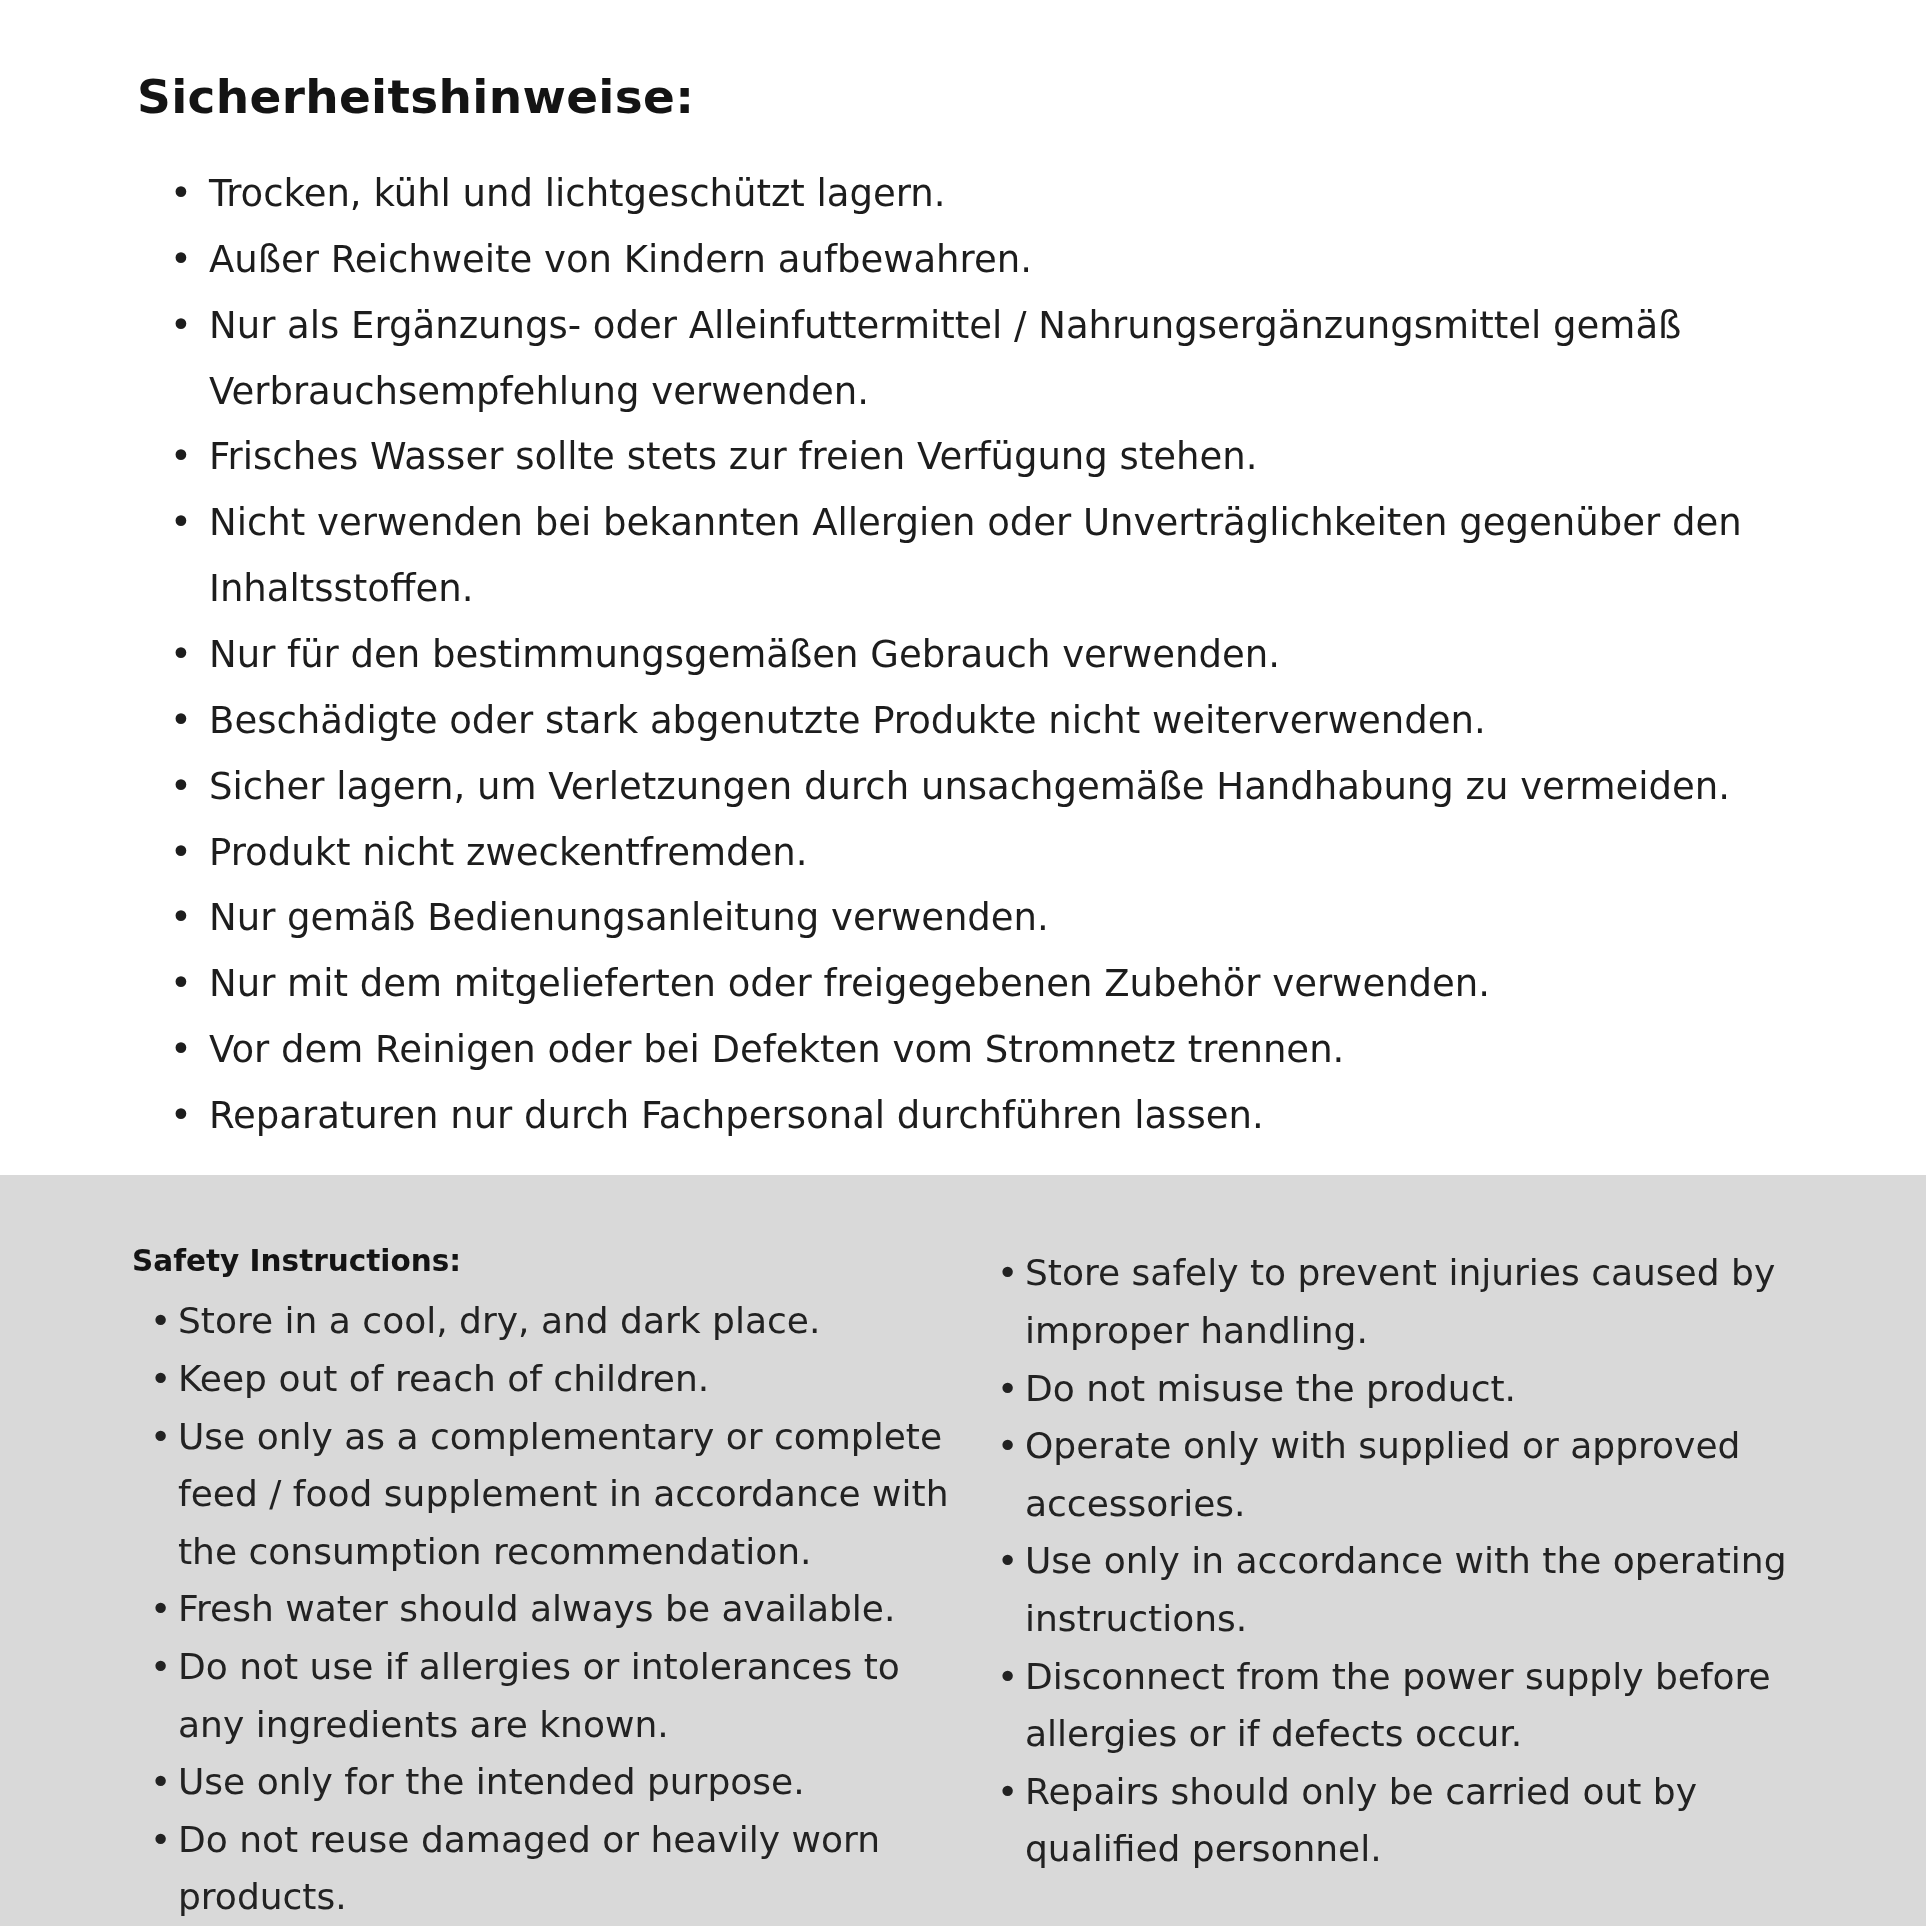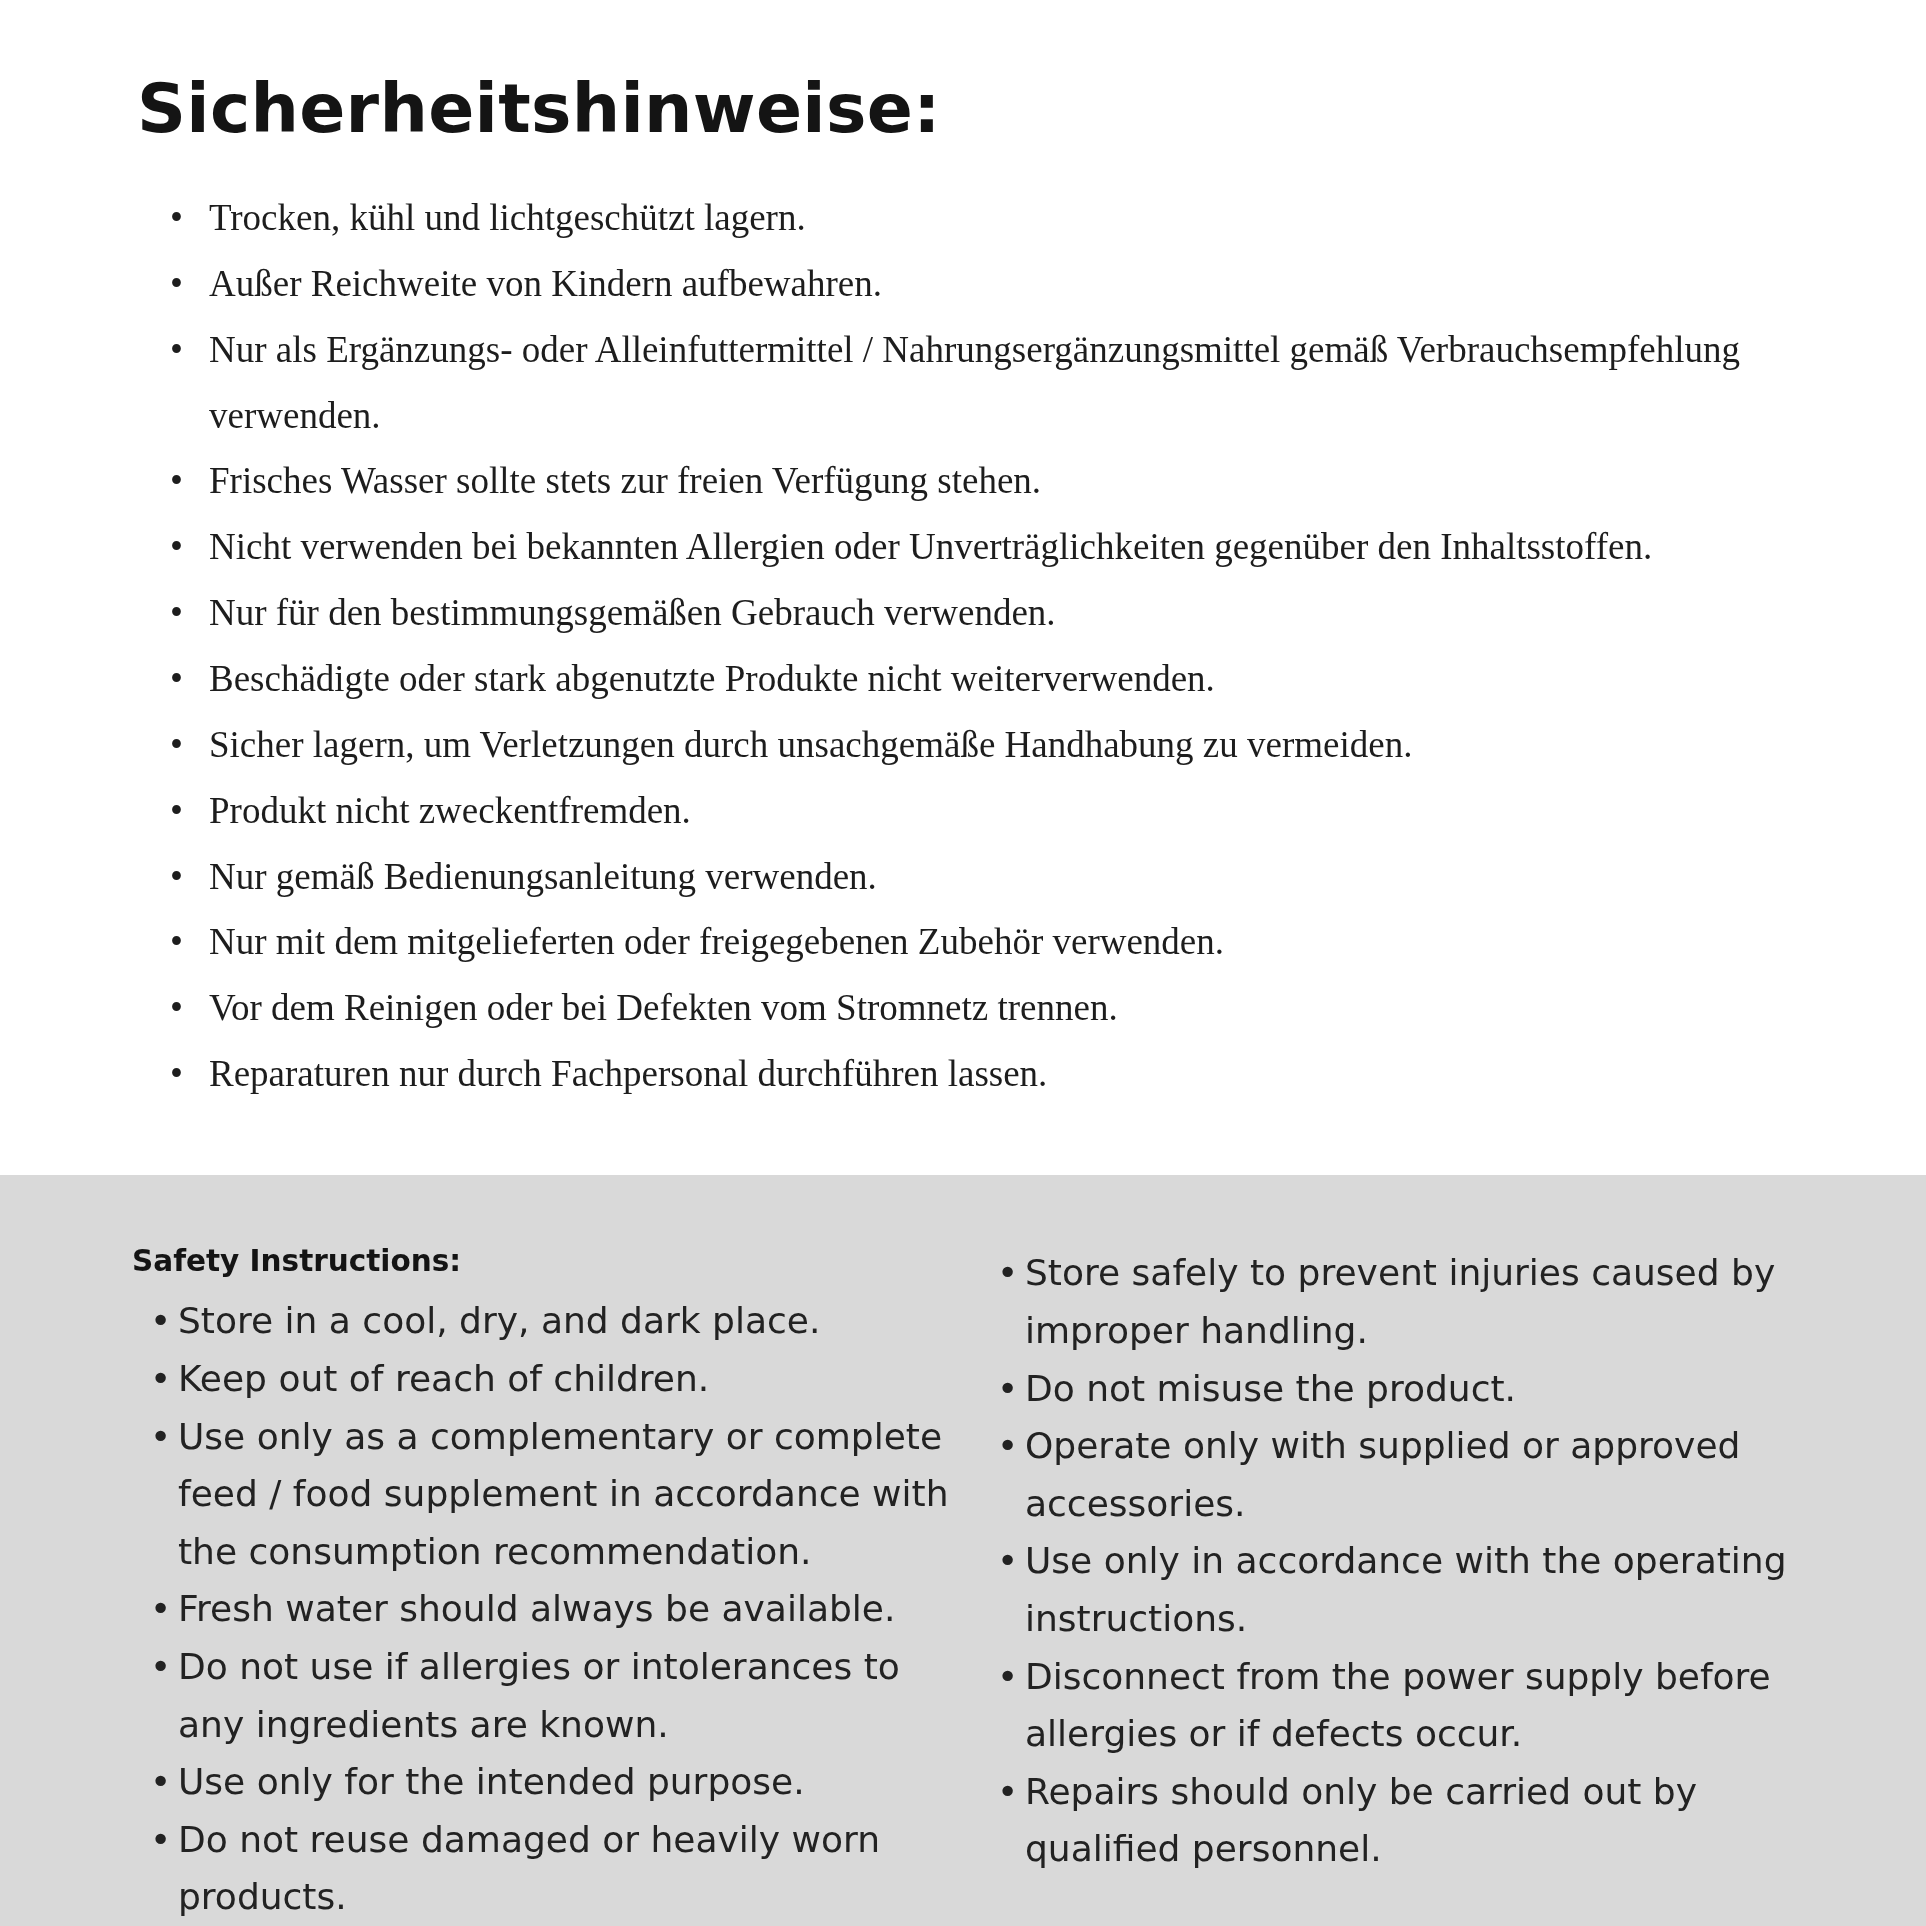--- a/index.html
+++ b/index.html
@@ -19,38 +19,37 @@
   }
 
   
   .german-section {
     flex: 1 1 auto;
     box-sizing: border-box;
     padding: 69px 96px 0 137px;
   }
   .german-title {
     margin: 0 0 37px 0;
-    font-size: 68px;
+    font-size: 47px;
     font-weight: 700;
     color: #141414;
     letter-spacing: 0.3px;
   }
   .german-list {
     list-style: none;
     margin: 0;
     padding: 0 0 0 33px;
     max-width: 1669px;
     font-size: 37px;
     line-height: 1.78;
     color: #1d1d1d;
   }
   .german-list li {
     position: relative;
     padding-left: 39px;
-    font-family: Liberation Serif, serif;
   }
   .german-list li::before {
     content: "\2022";
     position: absolute;
     left: 0;
     color: #1d1d1d;
   }
 
   
   .english-section {

